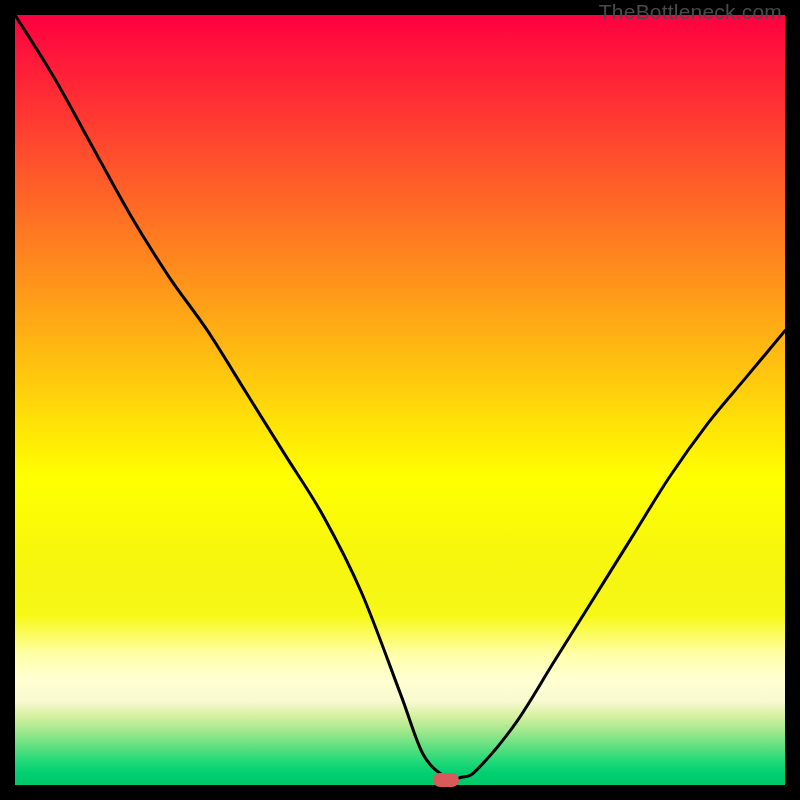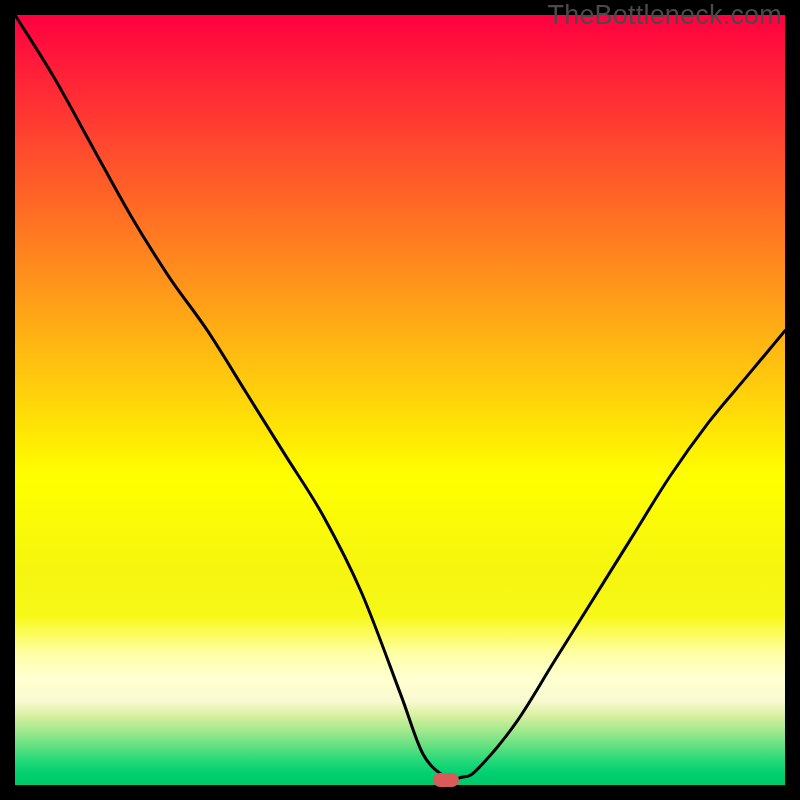--- a/index.html
+++ b/index.html
@@ -47,21 +47,21 @@
       #20d878 97%,
       #00d070 98.5%,
       #00c868 100%
     );
   }
   .watermark {
     position: absolute;
     top: 0px;
     right: 18px;
     color: #4a4a4a;
-    font-size: 27px;
+    font-size: 21px;
     font-weight: 500;
     letter-spacing: 0.2px;
     font-family: Arial, sans-serif;
     z-index: 5;
   }
   svg.curve {
     position: absolute;
     left: 0;
     top: 0;
     width: 770px;

